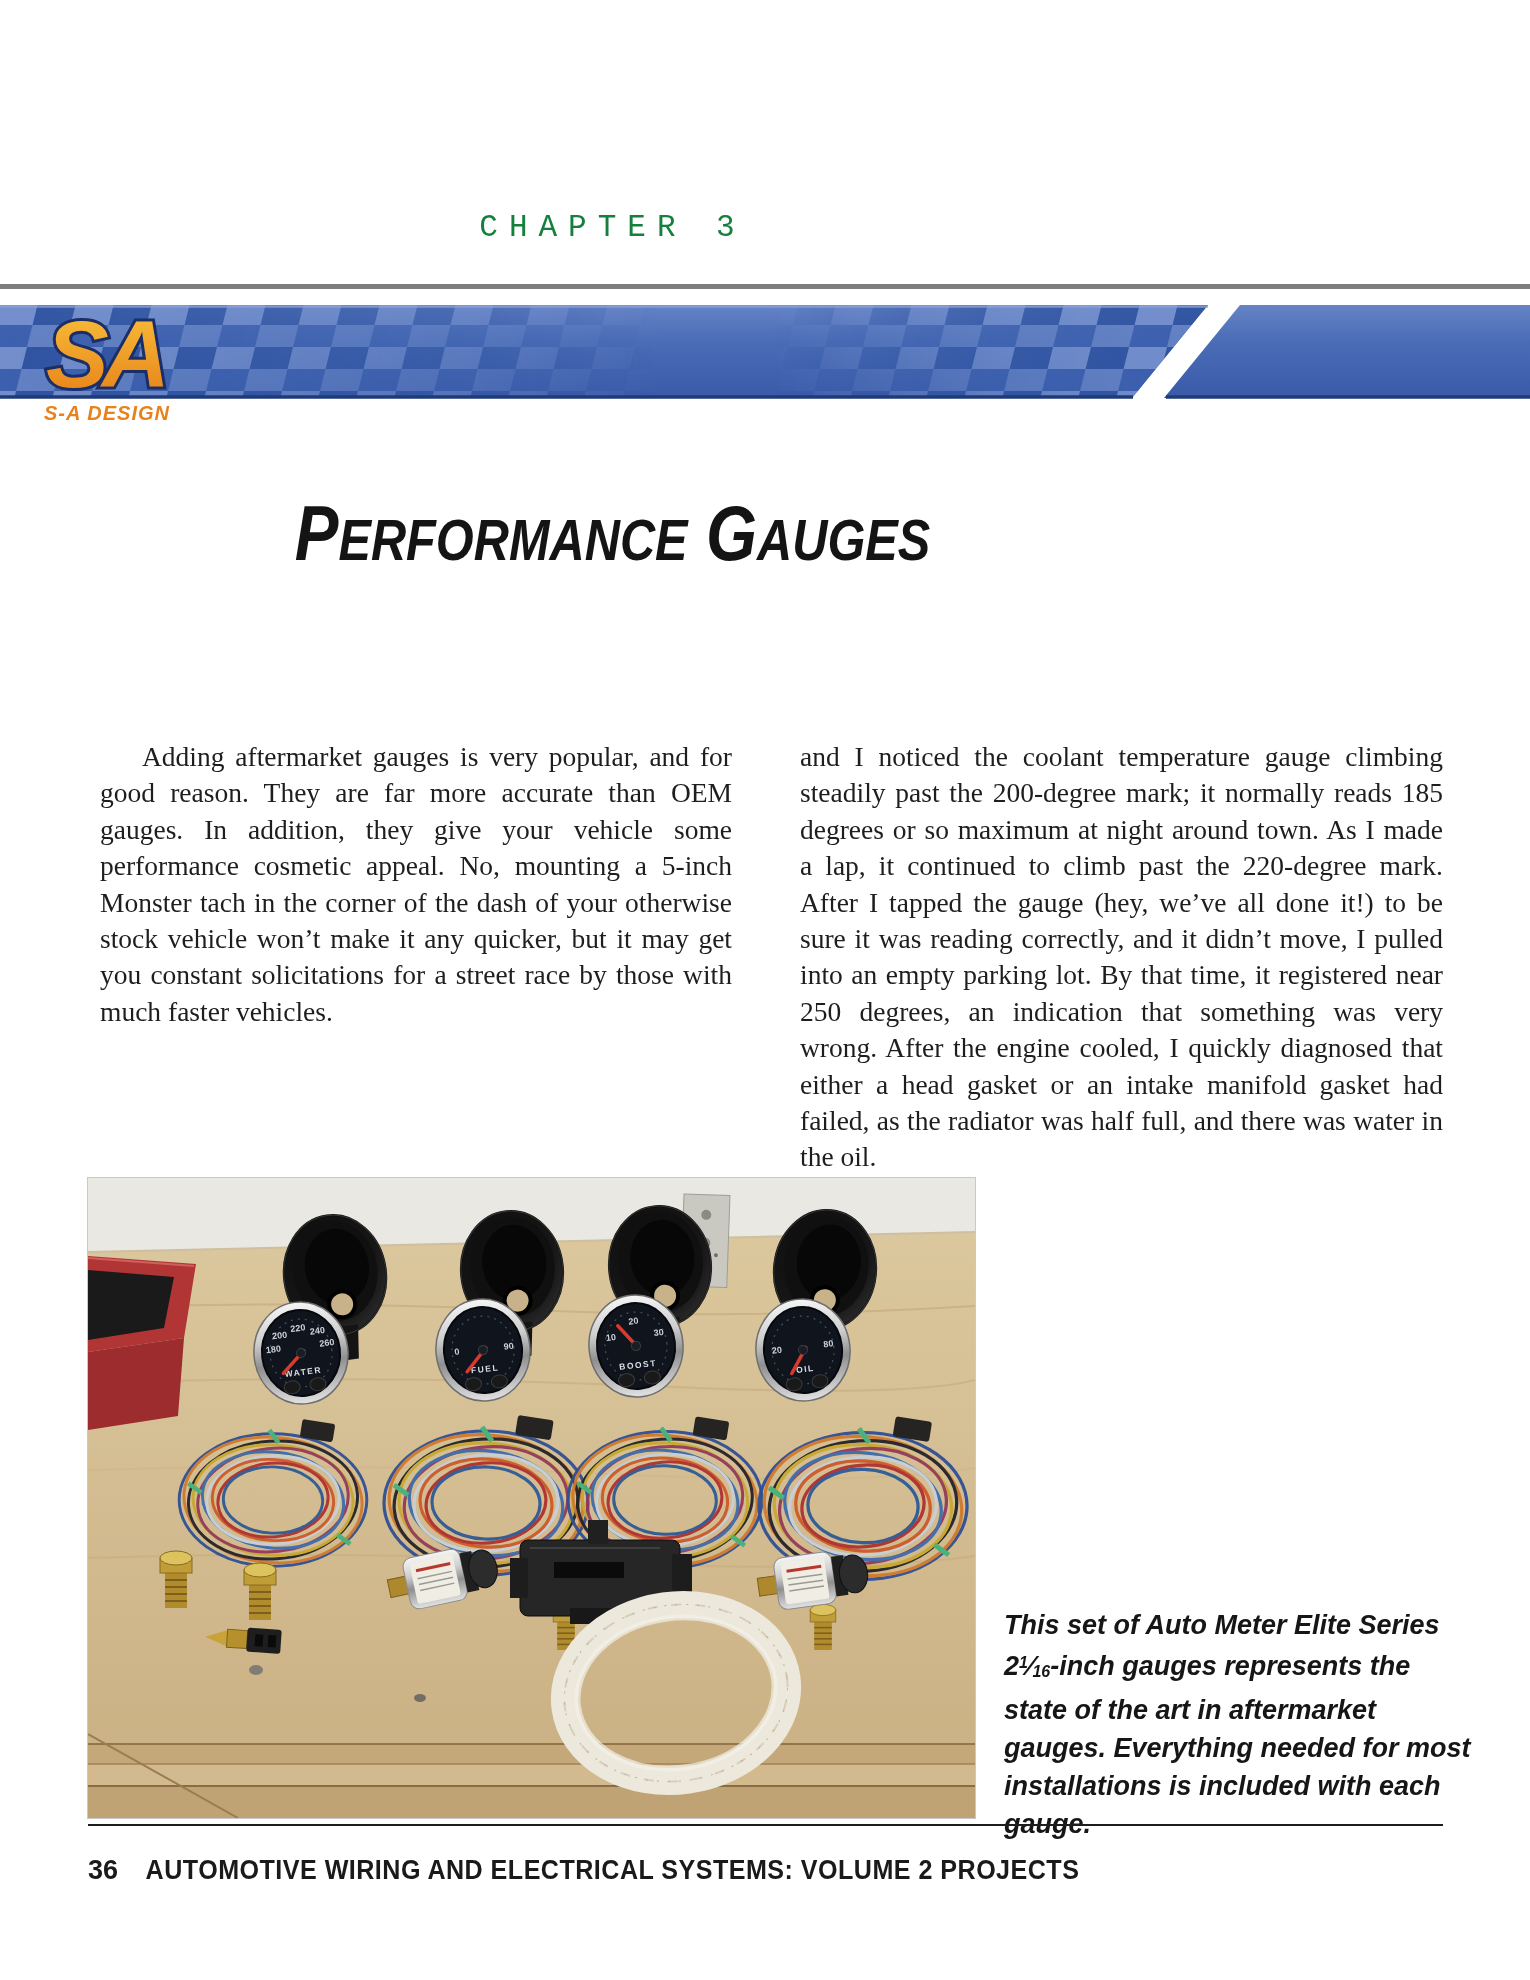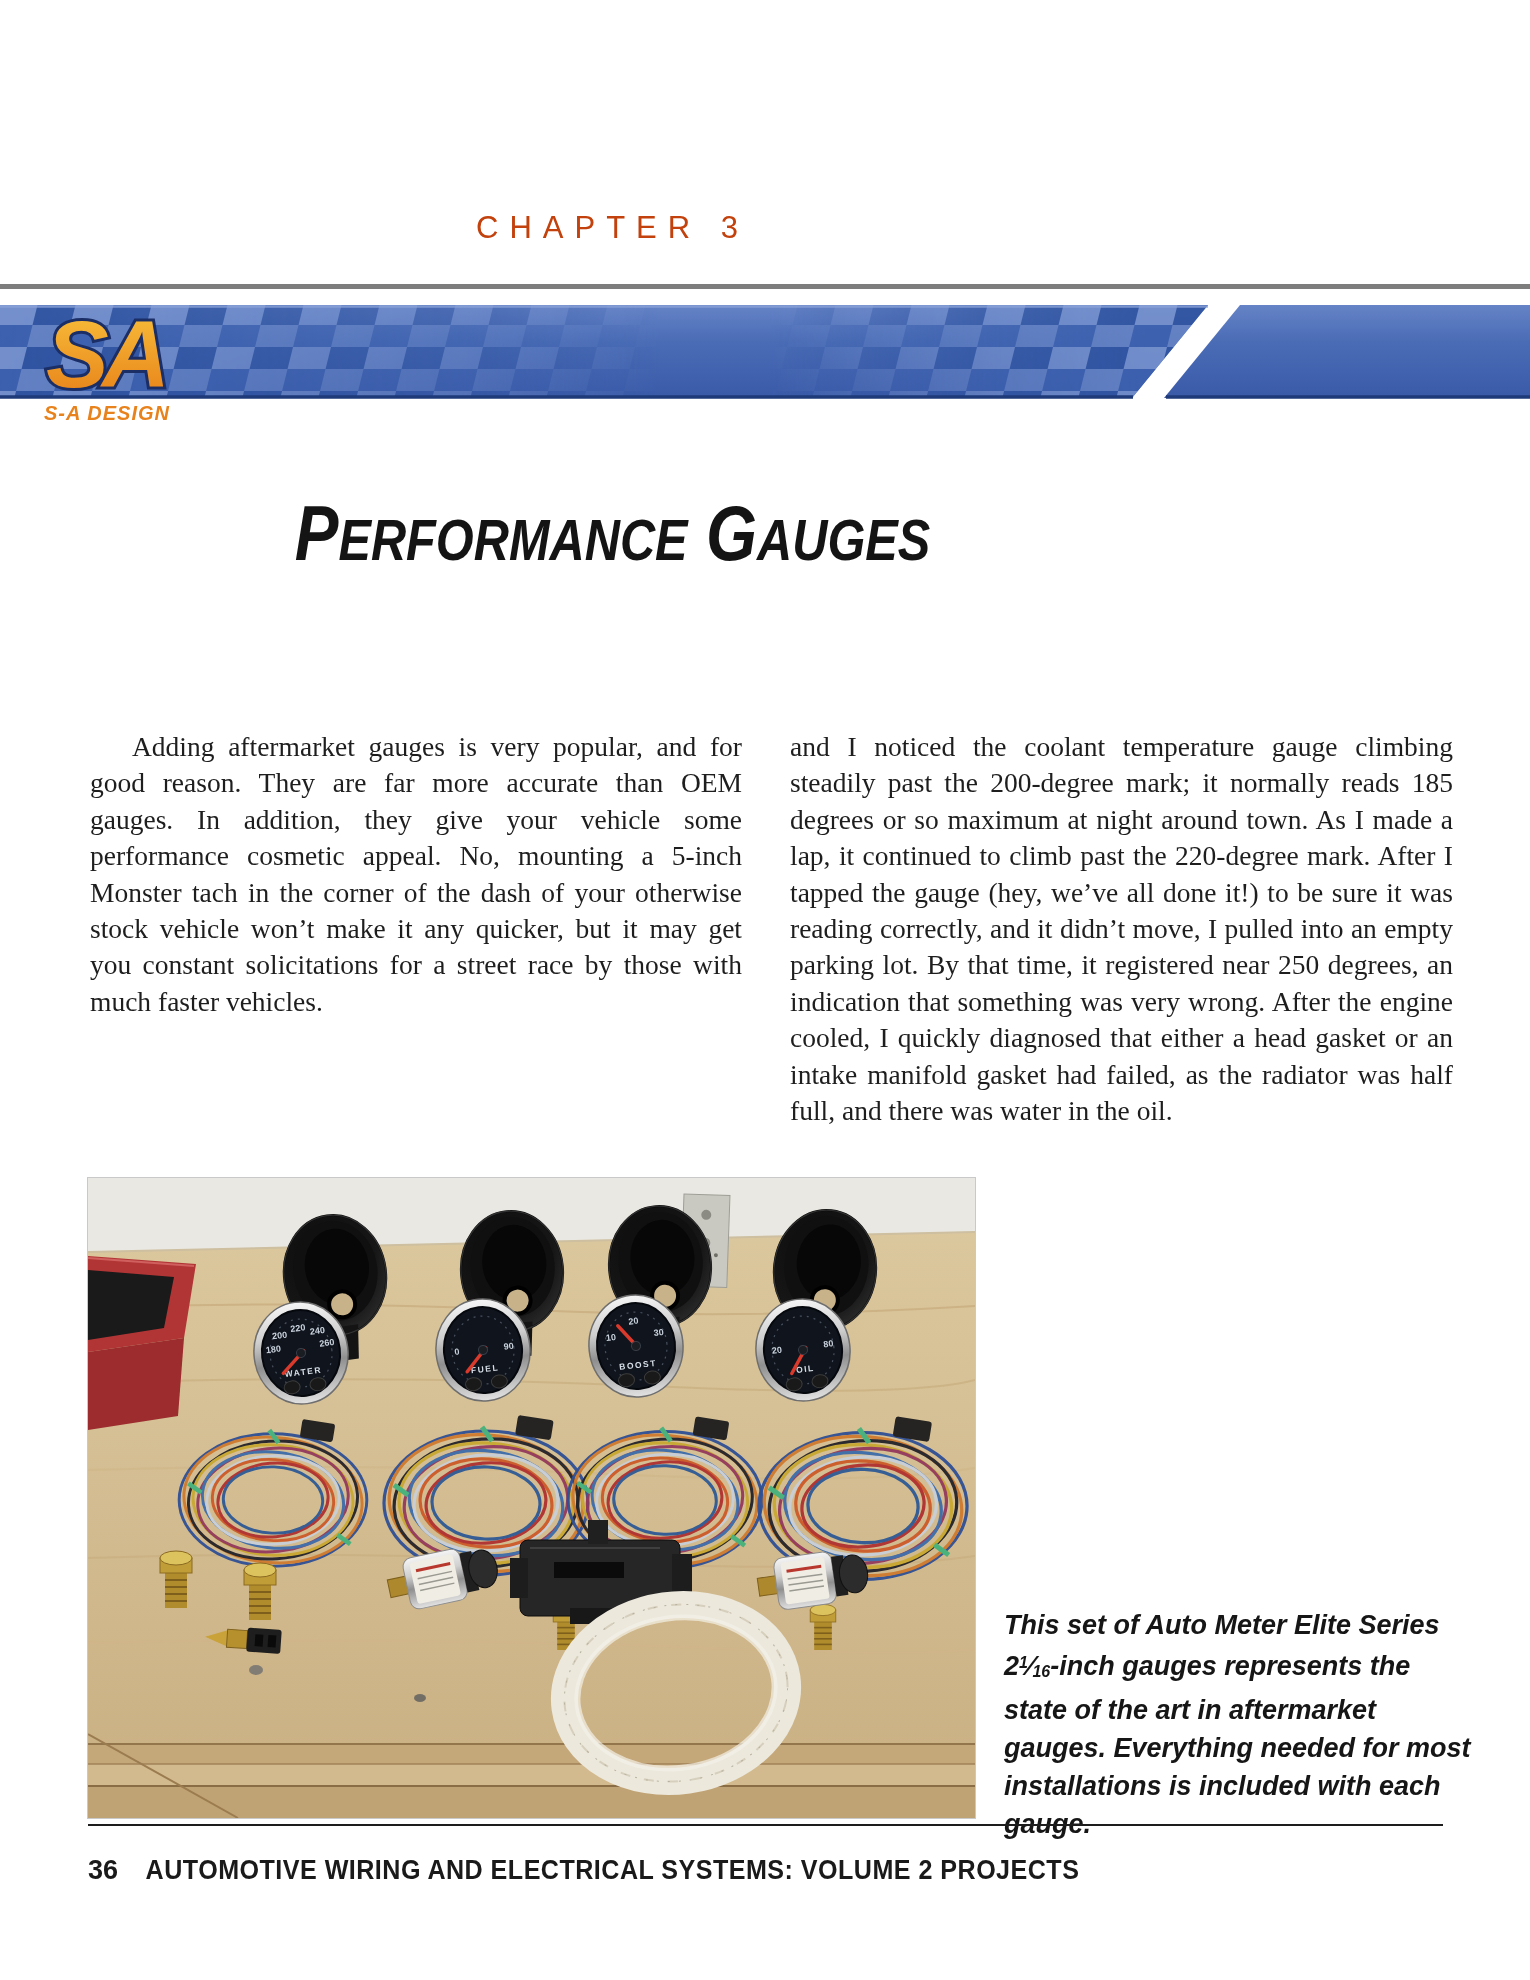--- a/index.html
+++ b/index.html
@@ -1,34 +1,34 @@
 <!DOCTYPE html>
 <html><head>
 <meta charset="utf-8">
 <style>
   html,body{margin:0;padding:0;background:#ffffff;}
   .page{position:relative;width:1530px;height:1980px;background:#ffffff;overflow:hidden;
         font-family:"Liberation Serif",serif;}
   .chapter{position:absolute;top:210px;left:0;width:1225px;text-align:center;
-           font-family:Liberation Sans, sans-serif;font-size:31px;color:#c2410c;
+           font-family:Liberation Mono, monospace;font-size:31px;color:#15803d;
            letter-spacing:11px;}
   .rule-top{position:absolute;top:284px;left:0;width:1530px;height:5px;background:#7d7d7d;}
   .banner{position:absolute;top:303px;left:0;width:1530px;height:97px;}
   .sa-logo{position:absolute;top:299px;left:36px;width:230px;height:132px;}
   .title{position:absolute;top:488px;left:0;width:1225px;text-align:center;
          font-family:"Liberation Sans",sans-serif;font-style:italic;font-weight:bold;
          color:#141414;transform:scaleX(0.84);transform-origin:50% 50%;white-space:nowrap;}
   .title .big{font-size:78px;}
   .title .small{font-size:58px;}
   .title .w2{margin-left:22px;}
   .col{position:absolute;top:727px;font-size:27.5px;line-height:36.4px;color:#1e1e1e;
        text-align:justify;}
   .col-left{left:88px;width:656px;}
   .col-right{left:788px;width:667px;}
-  .col p{margin:2px;text-indent:42px;}
+  .col p{margin:12px;text-indent:42px;}
   .col-right p{text-indent:0;}
   .photo{position:absolute;top:1178px;left:88px;width:887px;height:640px;
          outline:1px solid #c9c9c9;}
   .caption{position:absolute;left:996px;top:1598px;width:474px;margin:8px;
            font-family:"Liberation Sans",sans-serif;font-style:italic;font-weight:bold;
            font-size:27px;line-height:38px;color:#161616;}
   .caption sup{font-size:16px;vertical-align:7px;}
   .caption sub{font-size:16px;vertical-align:-2px;}
   .rule-bottom{position:absolute;top:1824px;left:88px;width:1355px;height:2px;background:#1d1d1d;}
   .pagenum{position:absolute;top:1855px;left:88px;font-family:"Liberation Sans",sans-serif;

